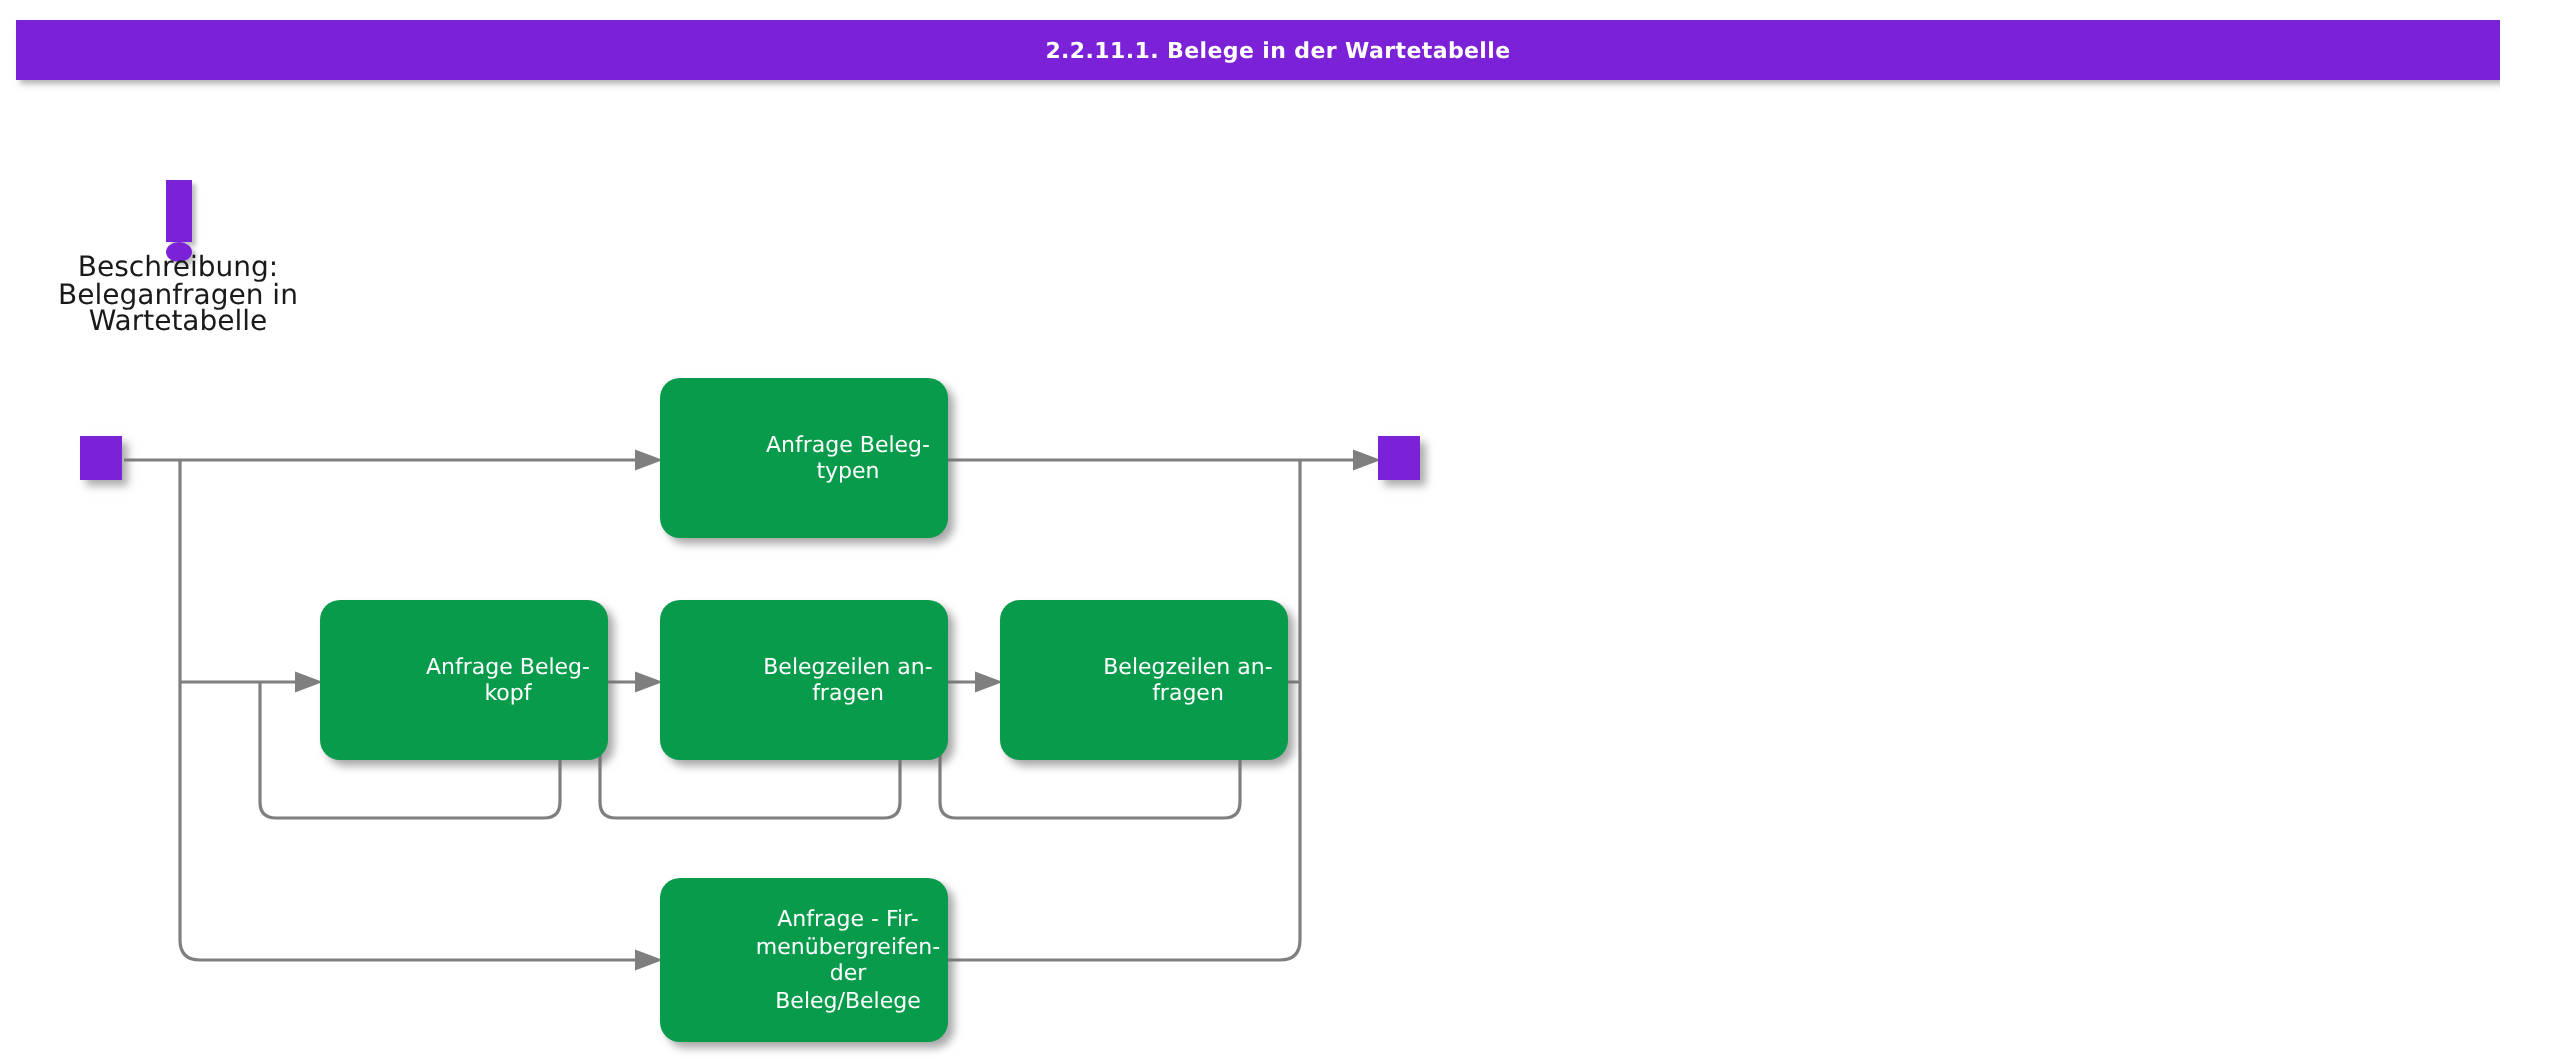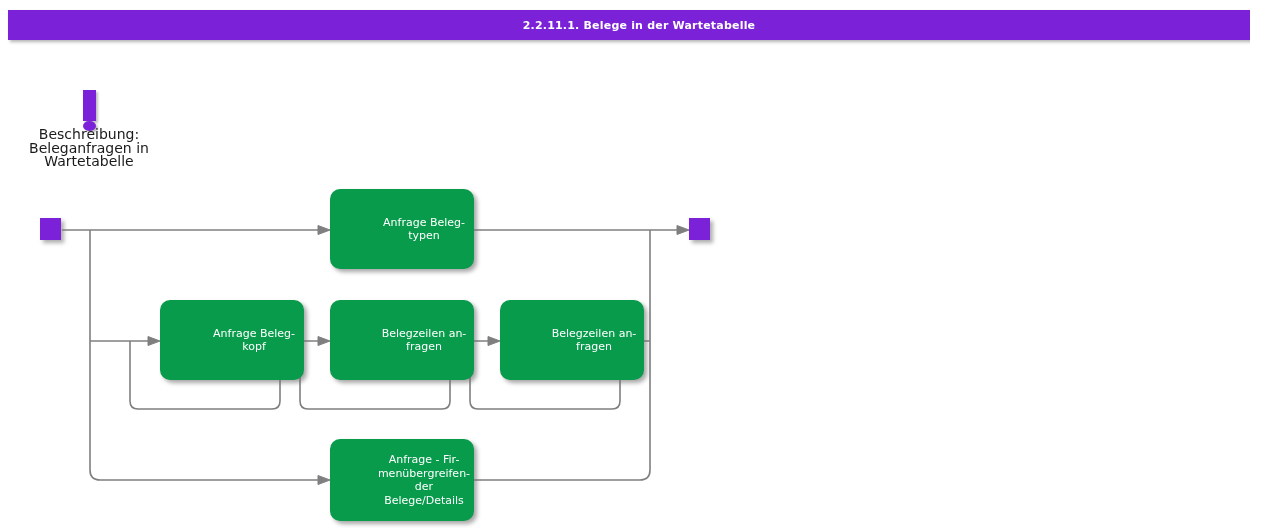--- a/index.html
+++ b/index.html
@@ -170,16 +170,16 @@
 fragen</span>
   </div>
   <div id="box-belegdetails" class="activity">
     <span class="activity-label">Belegzeilen an-
 fragen</span>
   </div>
   <div id="box-firmenuebergreifend" class="activity">
     <span class="activity-label">Anfrage - Fir-
 menübergreifen-
 der
-Belege/Details</span>
+Beleg/Belege</span>
   </div>
 
 </div>
 
 </body></html>

